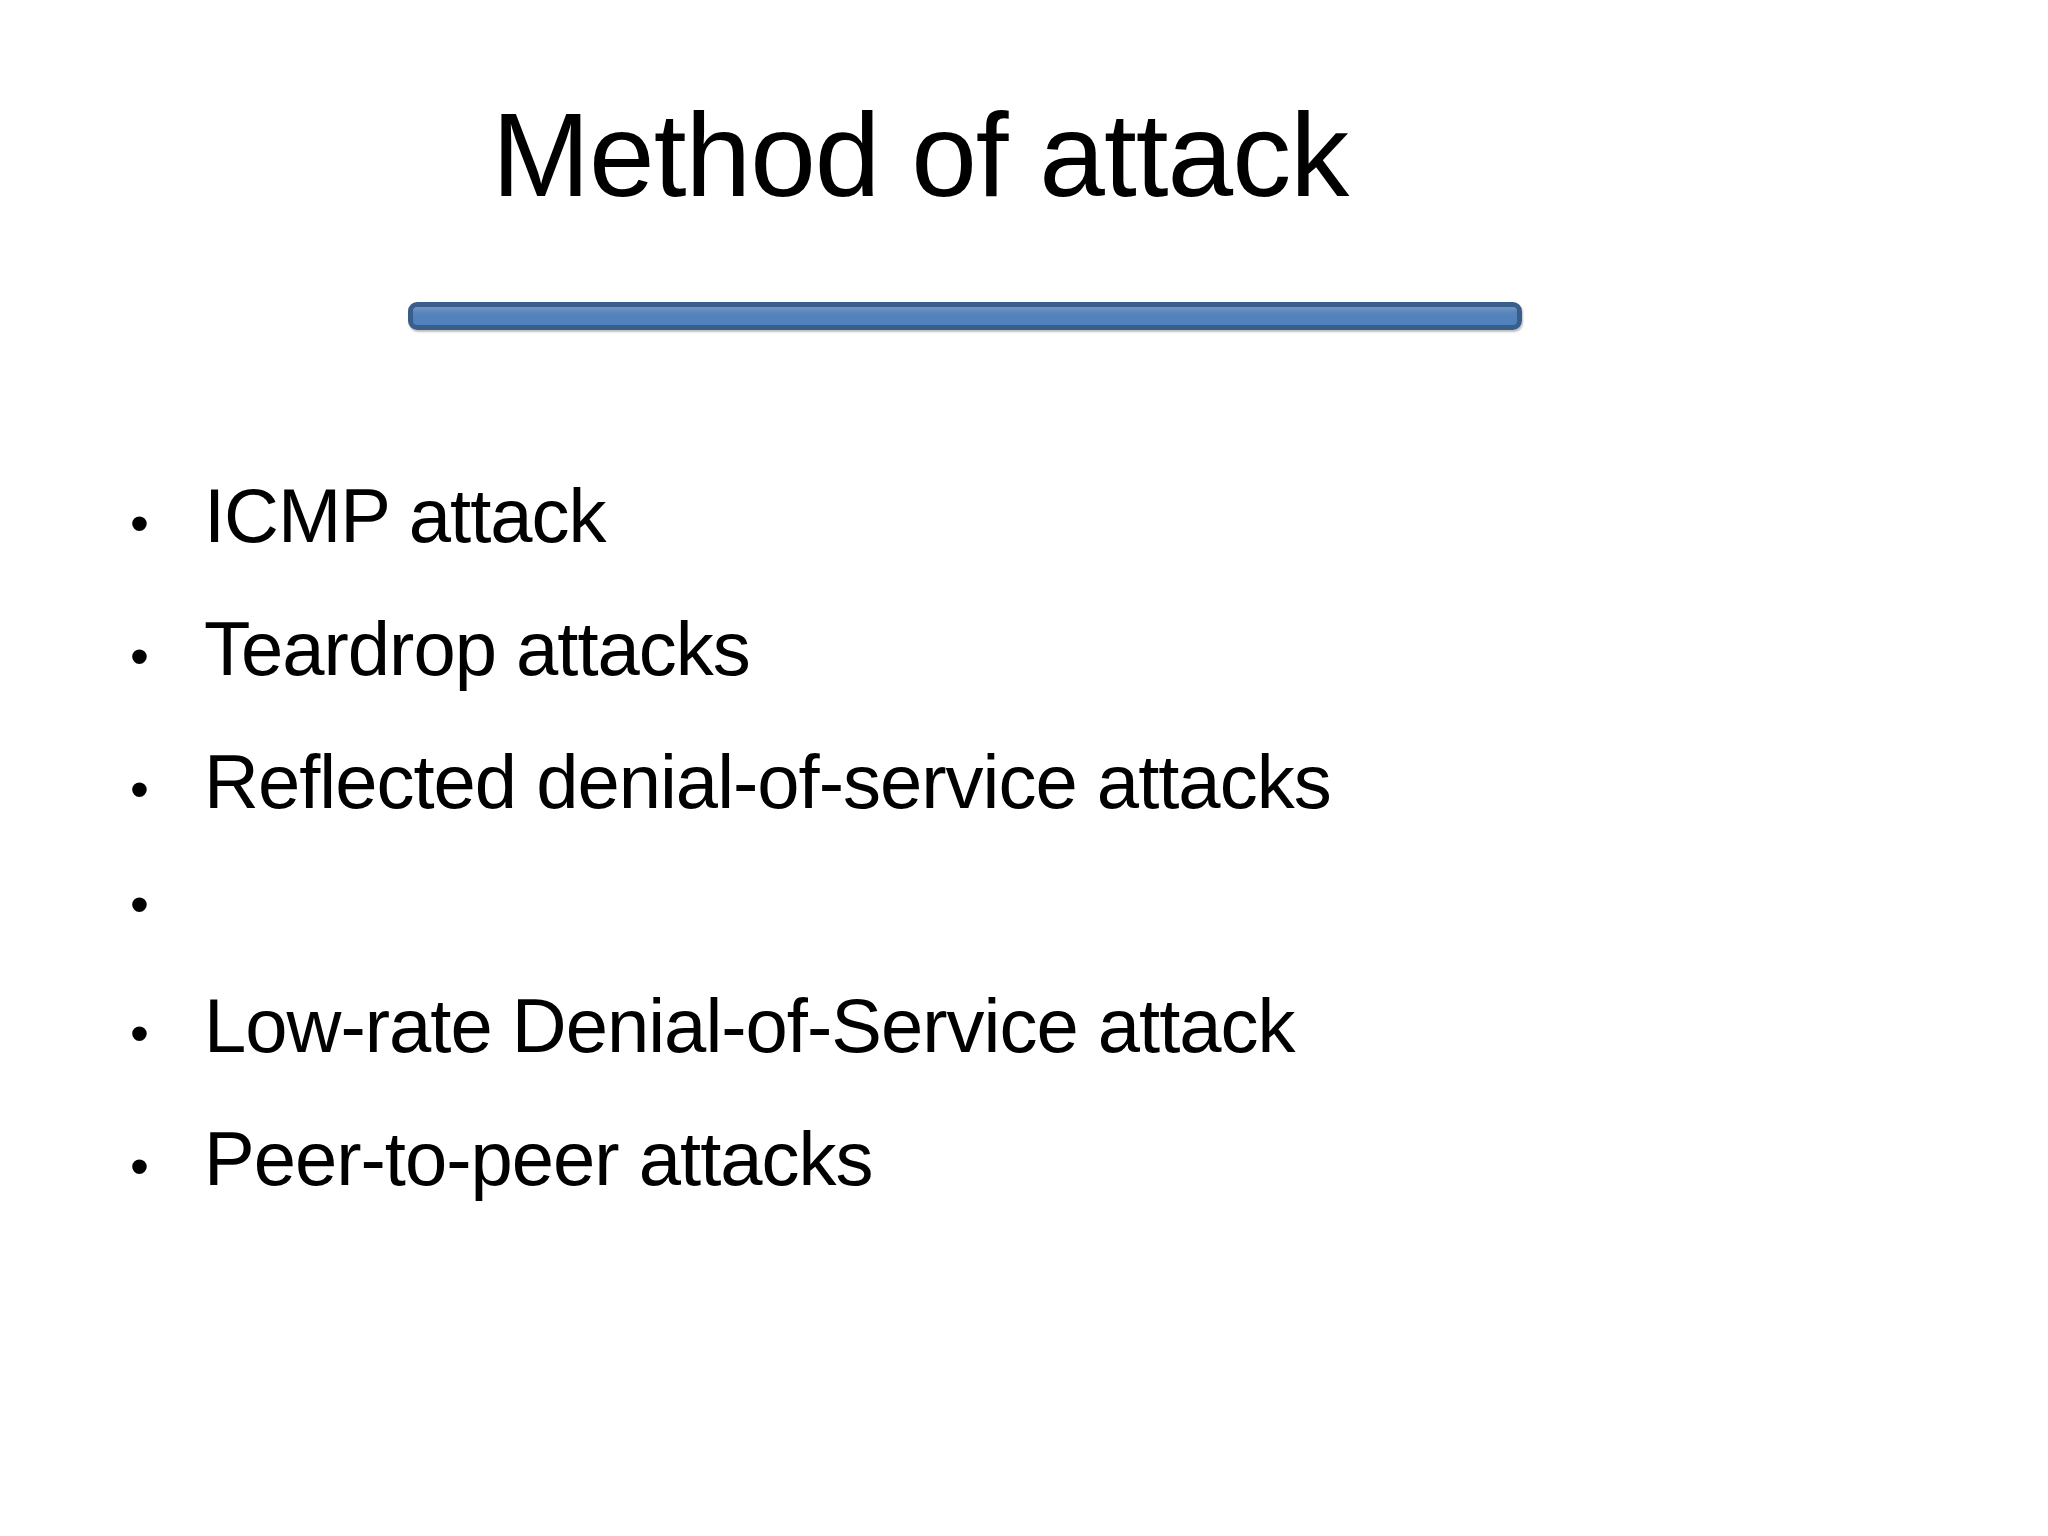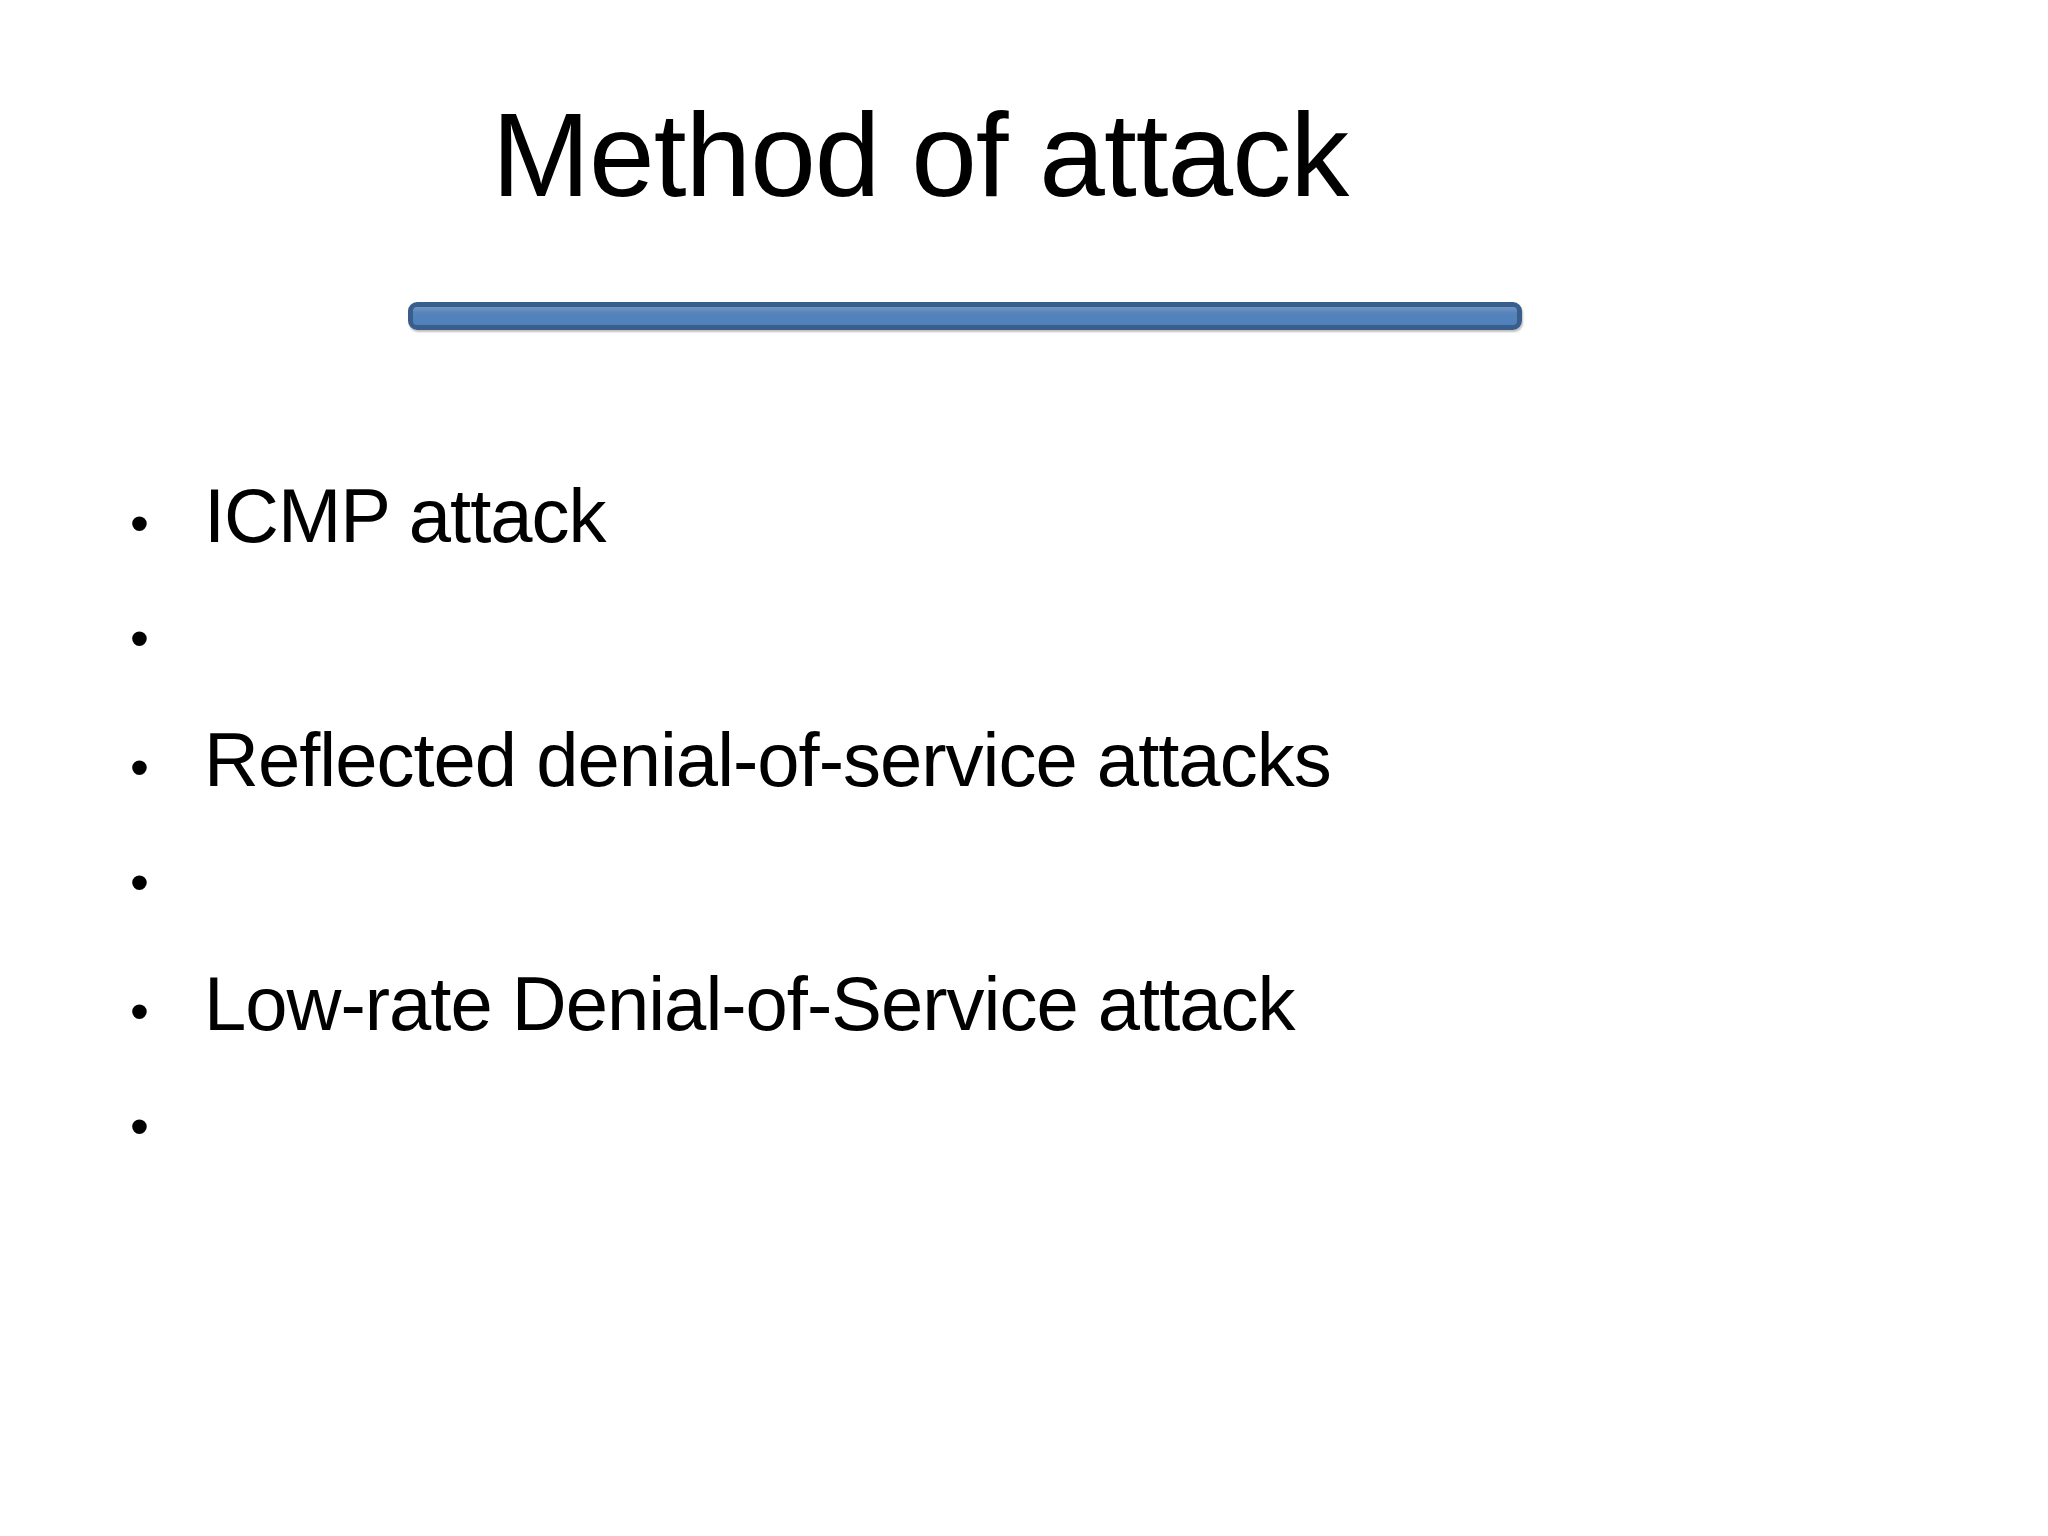--- a/index.html
+++ b/index.html
@@ -77,30 +77,32 @@
 
   <div class="title-divider"></div>
 
   <ul class="bullet-list">
     <li class="bullet-item">
       <span class="bullet-marker">•</span>
       <span class="bullet-text">ICMP attack</span>
     </li>
     <li class="bullet-item">
       <span class="bullet-marker">•</span>
+      <span class="bullet-text">Teardrop attacks</span>
     </li>
     <li class="bullet-item">
       <span class="bullet-marker">•</span>
       <span class="bullet-text">Reflected denial-of-service attacks</span>
     </li>
     <li class="bullet-item">
       <span class="bullet-marker">•</span>
     </li>
     <li class="bullet-item">
       <span class="bullet-marker">•</span>
       <span class="bullet-text">Low-rate Denial-of-Service attack</span>
     </li>
     <li class="bullet-item">
       <span class="bullet-marker">•</span>
+      <span class="bullet-text">Peer-to-peer attacks</span>
     </li>
   </ul>
 
 </div>
 
 </body></html>

